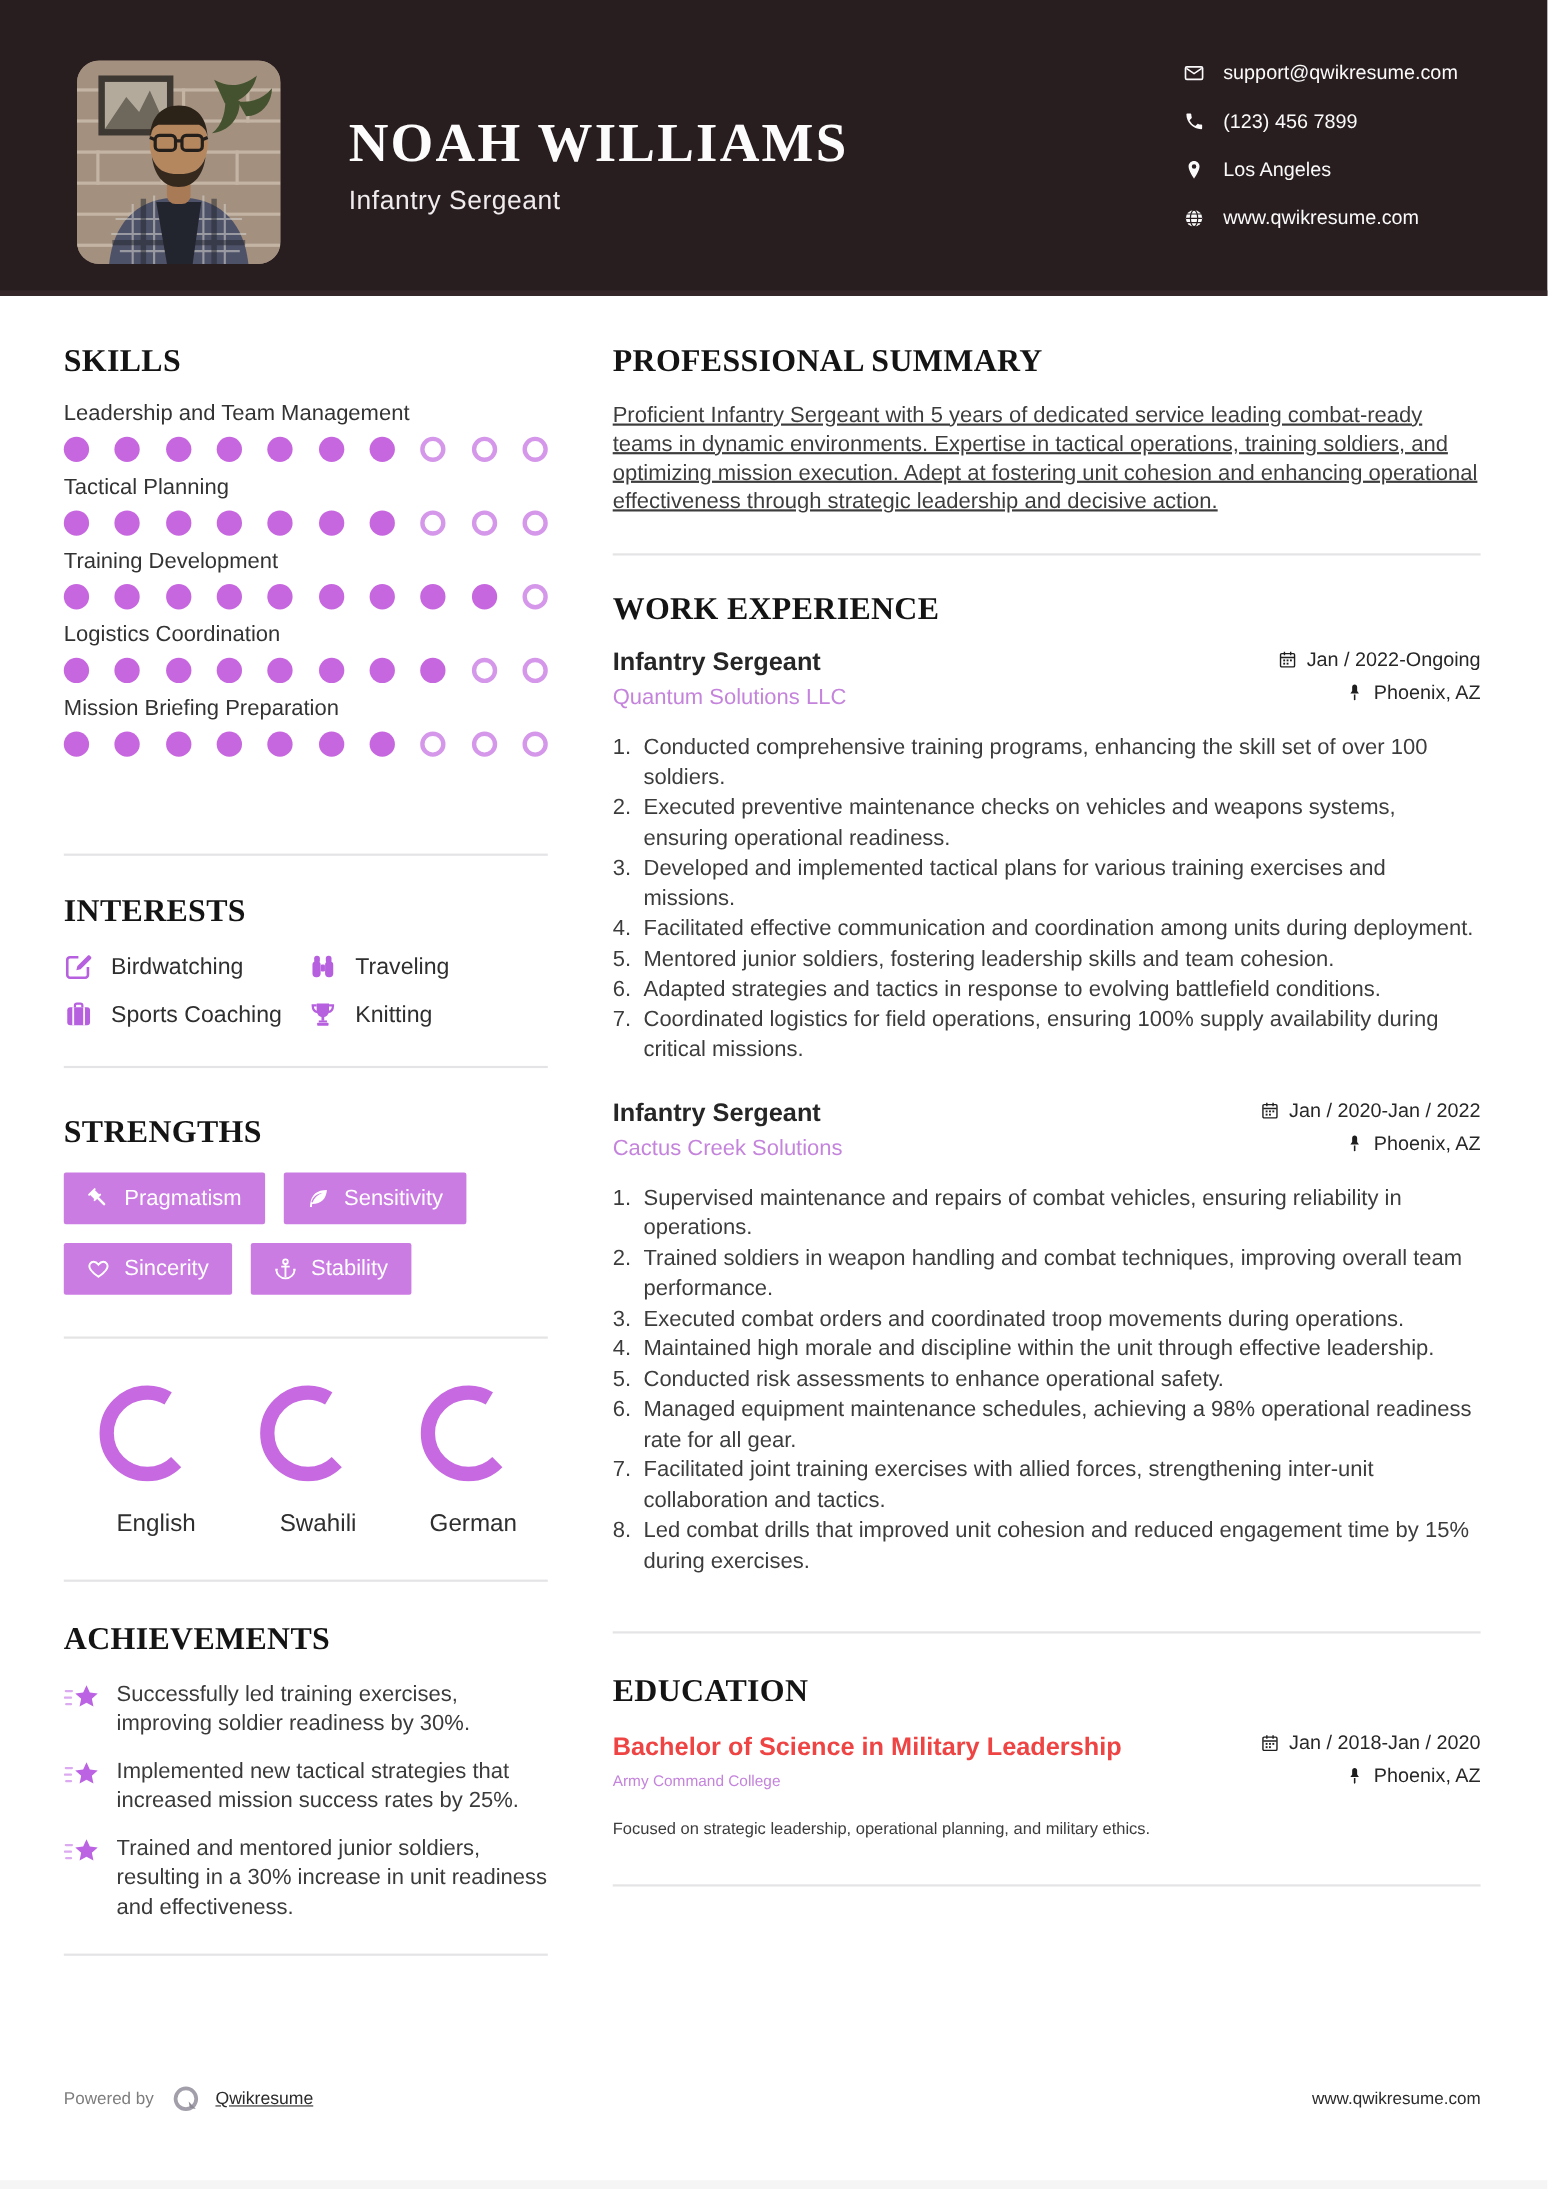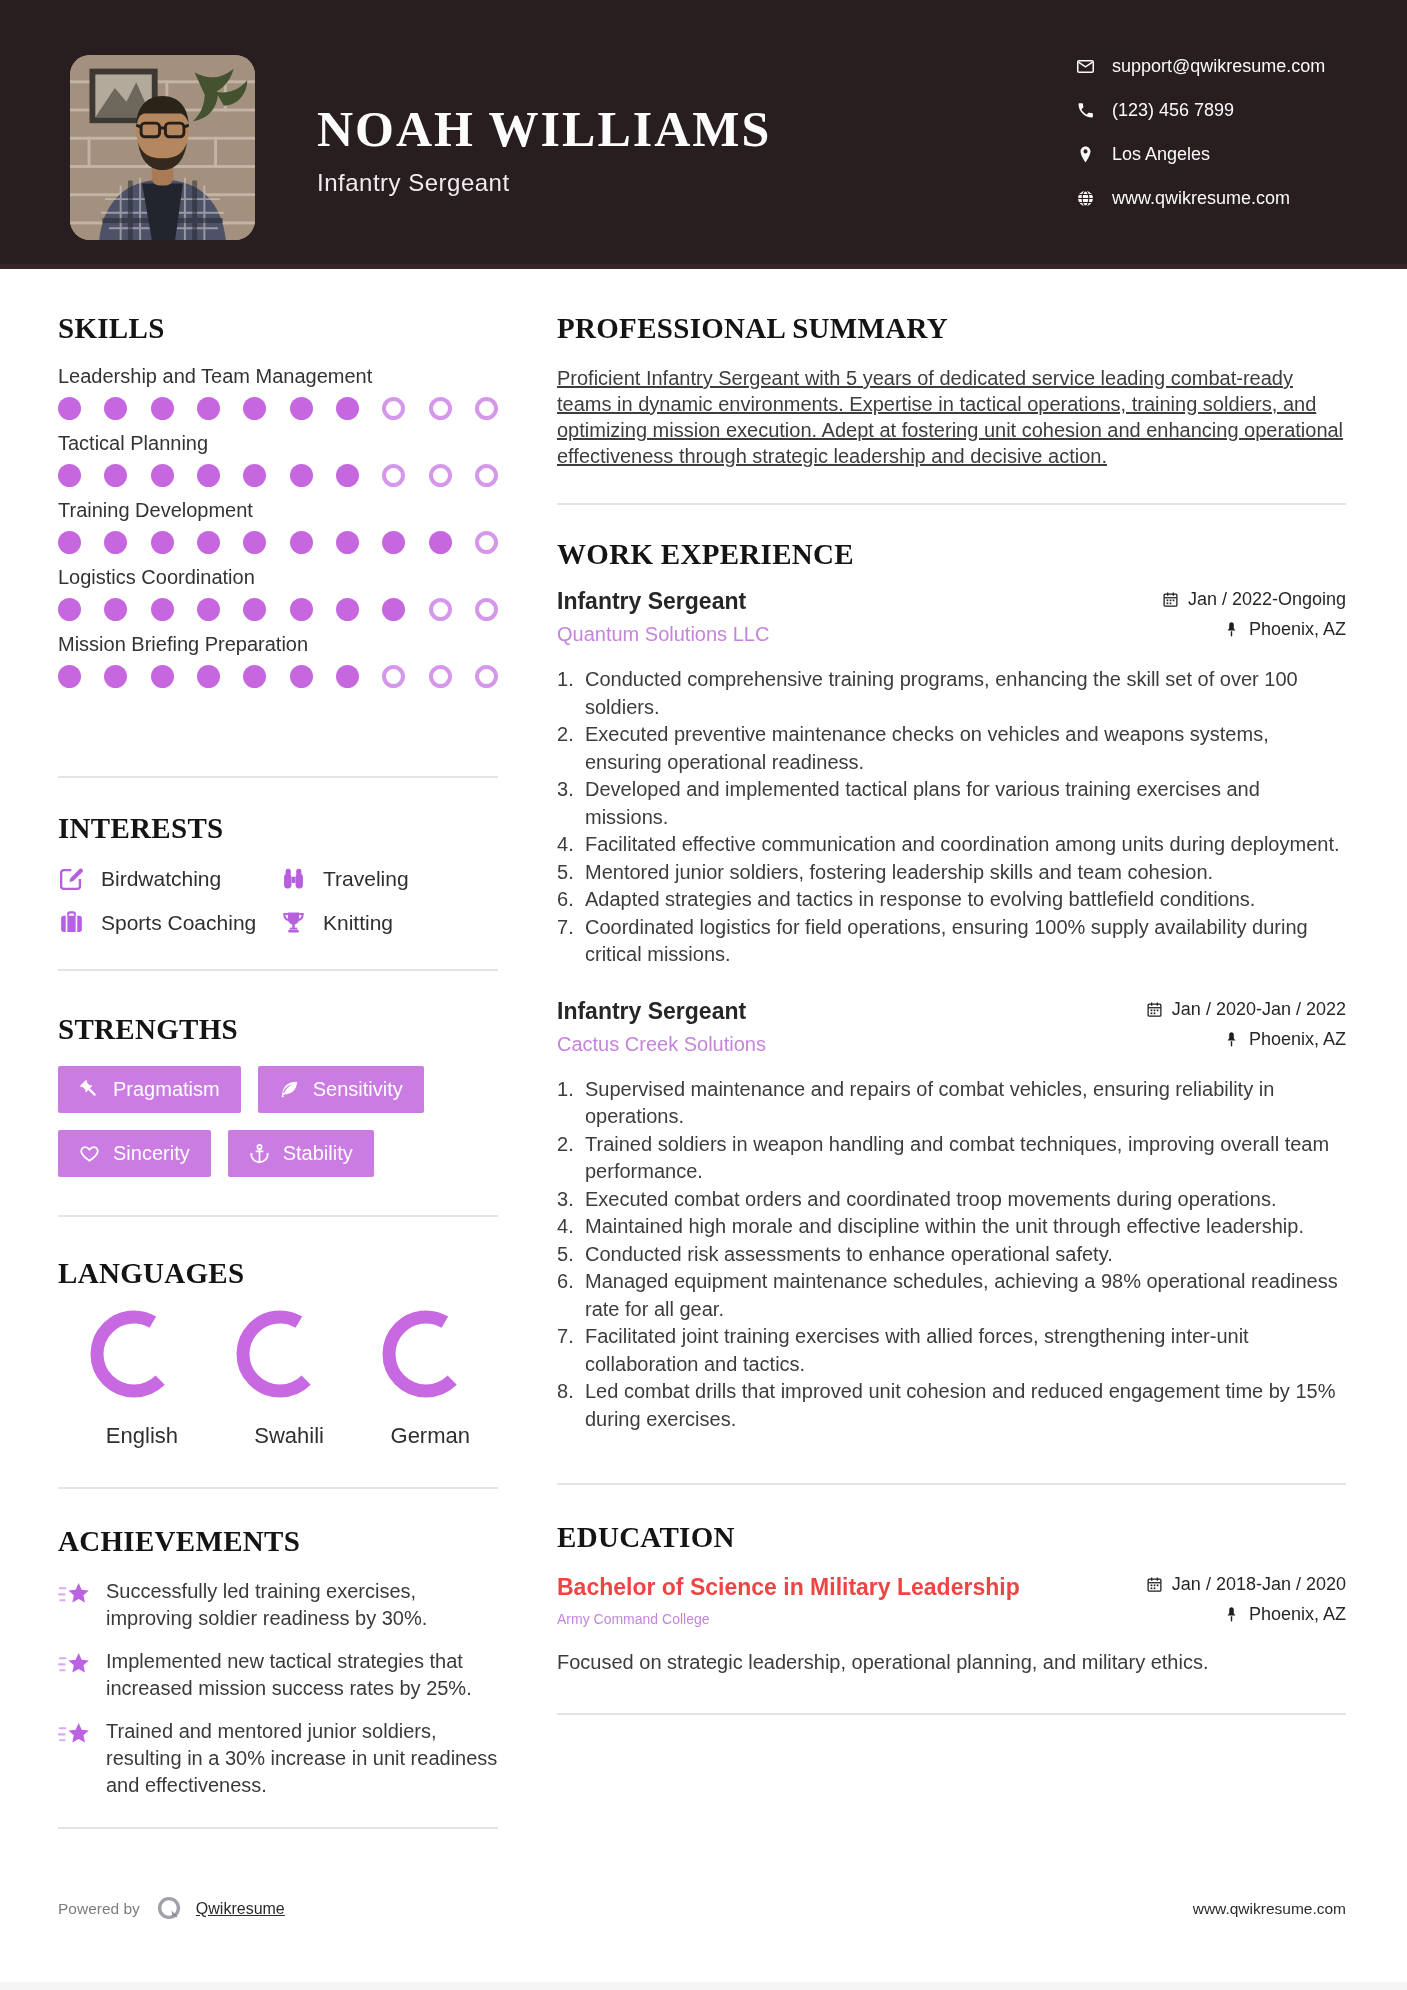--- a/index.html
+++ b/index.html
@@ -73,21 +73,21 @@
   .meta-row .ico { width:17px; height:17px; margin-right:9px; color:#1e1e1e; }
   ol.bullets { list-style:none; counter-reset:b; margin-top:17px; }
   ol.bullets li { counter-increment:b; display:flex; font-size:20px; line-height:27.5px; color:#3c3c3c; }
   ol.bullets li::before { content:counter(b) "."; width:28px; flex:none; }
   .job2 { margin-top:30px; }
   .rule-exp { margin:50px 0 38px 0; }
 
   .edu-head { display:flex; justify-content:space-between; align-items:flex-start; }
   .edu-degree { font-size:23px; font-weight:700; color:#ef4444; }
   .edu-school { font-size:14px; color:#c584dc; margin-top:10px; }
-  .edu-desc { font-size:20px; color:#3c3c3c; margin-top:15px; line-height:27px; }
+  .edu-desc { font-size:15px; color:#3c3c3c; margin-top:15px; line-height:27px; }
   .rule-edu { margin:37px 0 0 0; }
 
   
   .footer { position:absolute; left:58px; right:61px; bottom:66px; display:flex; align-items:center; }
   .powered { font-size:15.5px; color:#7d7d7d; }
   .qlogo { width:30px; height:30px; margin:0 11px 0 15px; }
   .brand { font-size:16px; color:#2b2b2b; text-decoration:underline; }
   .site { margin-left:auto; font-size:15.5px; color:#2b2b2b; }
   .bottom-strip { position:absolute; left:0; right:0; bottom:0; height:8px; background:#f5f5f5; }
 
@@ -432,21 +432,20 @@
           <span class="ico">
               <svg class="ico">
                 <use href="#i-anchor"></use>
               </svg>
             </span>
           <span>Stability</span>
         </span>
       </div>
       <hr class="rule rule-strengths">
 
-      <div class="sec-h">LANGUAGES</div>
       <div class="langs">
         <div class="lang">
           <svg class="ring" viewBox="0 0 88 88">
               <circle cx="44" cy="44" r="37" pathLength="100" transform="rotate(45 44 44)" stroke-dasharray="71 29"></circle>
             </svg>
           <div class="lang-label">English</div>
         </div>
         <div class="lang">
           <svg class="ring" viewBox="0 0 88 88">
               <circle cx="44" cy="44" r="37" pathLength="100" transform="rotate(45 44 44)" stroke-dasharray="71 29"></circle>

